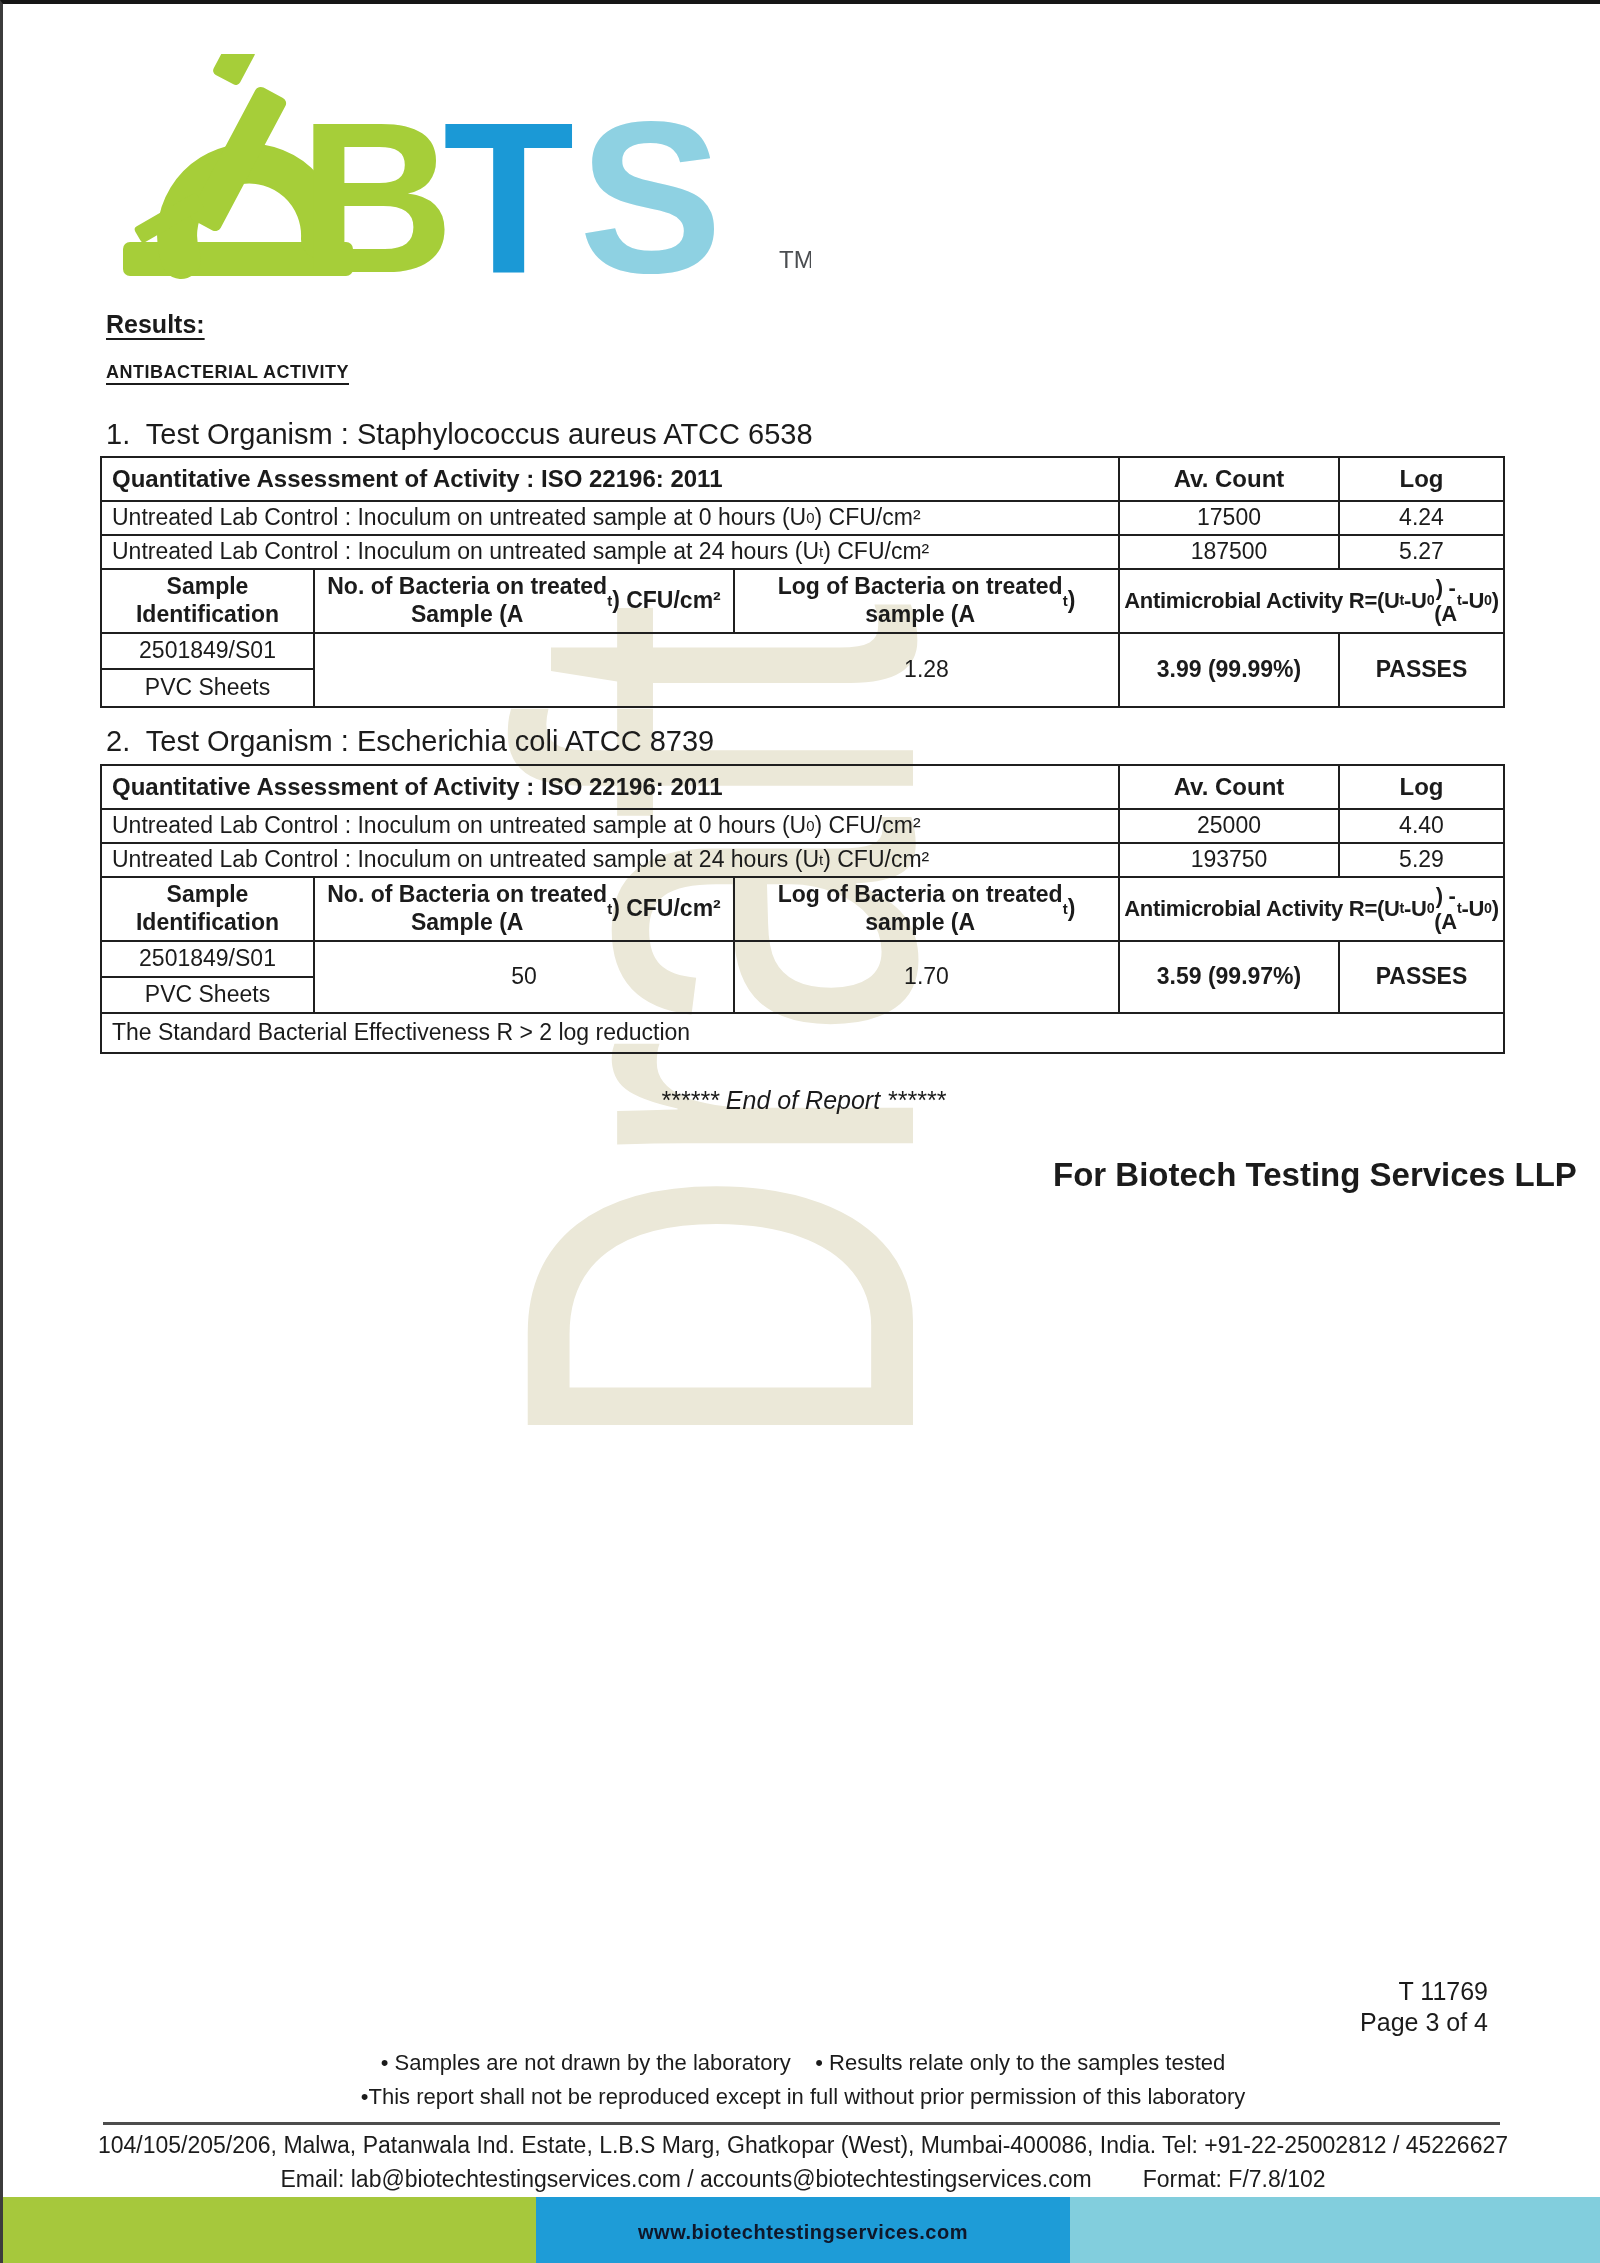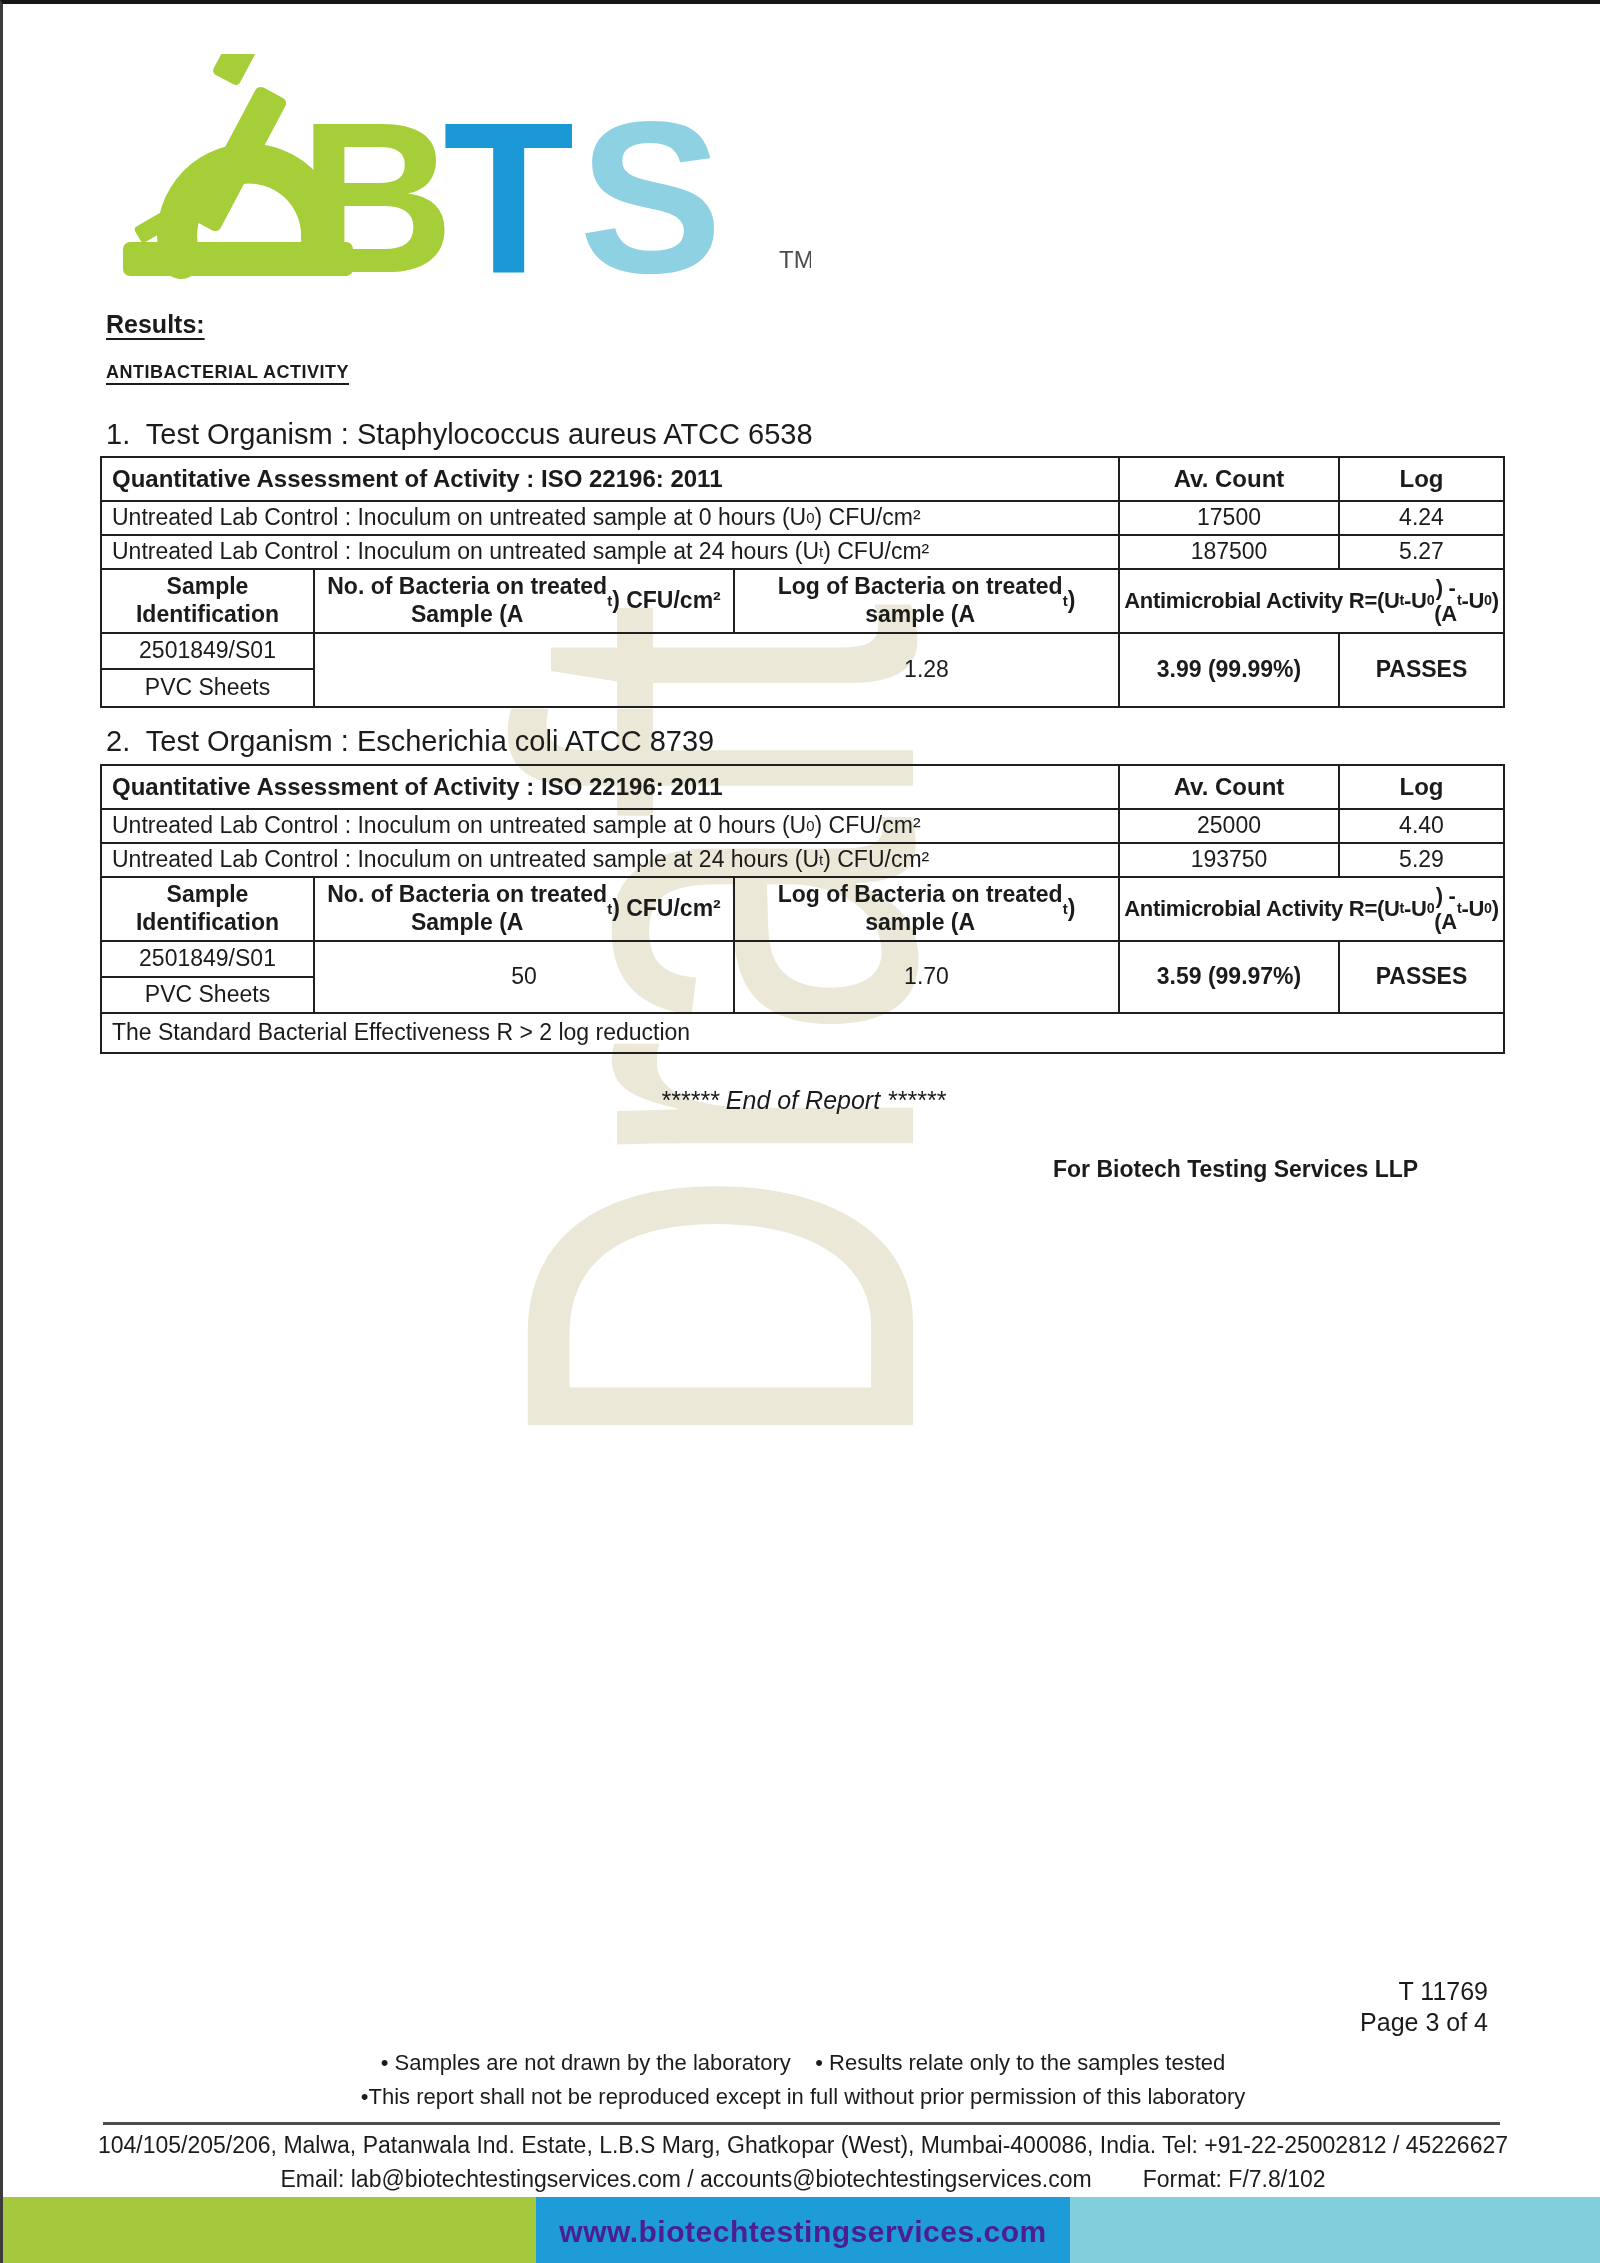--- a/index.html
+++ b/index.html
@@ -43,32 +43,32 @@
   .cell.noB { border-bottom:none; }
   .cell.title { font-size:24px; }
   .cell.fit { font-size:22px; letter-spacing:-0.3px; }
   .cell sub { font-size:0.65em; }
   .c1{grid-column:1/2;} .c2{grid-column:2/3;} .c3{grid-column:3/4;} .c4{grid-column:4/5;} .c5{grid-column:5/6;}
   .sp13{grid-column:1/4;} .c45{grid-column:4/6;} .sp15{grid-column:1/6;}
   .r1{grid-row:1;} .r2{grid-row:2;} .r3{grid-row:3;} .r4{grid-row:4;} .r5{grid-row:5;} .r6{grid-row:6;} .r56{grid-row:5/7;} .r7{grid-row:7;}
 
   .end-report { position:absolute; top:1082px; left:0; width:1600px; text-align:center;
                 font-style:italic; font-size:25px; z-index:1; }
-  .signature  { position:absolute; left:1050px; top:1152px; font-size:23px; font-weight:700; z-index:1; }
+  .signature  { position:absolute; left:1050px; top:1152px; font-size:33px; font-weight:700; z-index:1; }
   .report-no  { position:absolute; left:1180px; top:1973px; width:305px; text-align:right; font-size:25px; z-index:1; }
   .page-no    { position:absolute; left:1180px; top:2004px; width:305px; text-align:right; font-size:25px; z-index:1; }
   .disc { position:absolute; left:0; width:1600px; text-align:center; font-size:22px; white-space:pre; z-index:1; }
   #disc1 { top:2046px; } #disc2 { top:2080px; }
   .footer-rule { position:absolute; left:100px; top:2118px; width:1397px; height:3px; background:#4d4d4d; z-index:1; }
   .addr { position:absolute; left:0; width:1600px; text-align:center; font-size:23px; white-space:pre; z-index:1; }
   #addr1 { top:2128px; } #addr2 { top:2162px; }
   .colorbar { position:absolute; left:0; top:2193px; width:1600px; height:70px; display:flex; z-index:1; }
   .bar-seg { height:70px; }
   #bar-green { width:533px; } #bar-blue { width:534px; display:flex; align-items:center; justify-content:center; } #bar-teal { width:533px; }
-  .website { color:#4c1d95; font-size:30px; font-weight:700; letter-spacing:0.5px; }
+  .website { color:#0f172a; font-size:20px; font-weight:700; letter-spacing:0.5px; }
 </style>
 </head>
 <body>
 
 <div class="page">
 
   <div class="watermark">Draft</div>
 
   <svg class="logo-svg" width="700" height="232" viewBox="0 0 700 232">
     <g>

